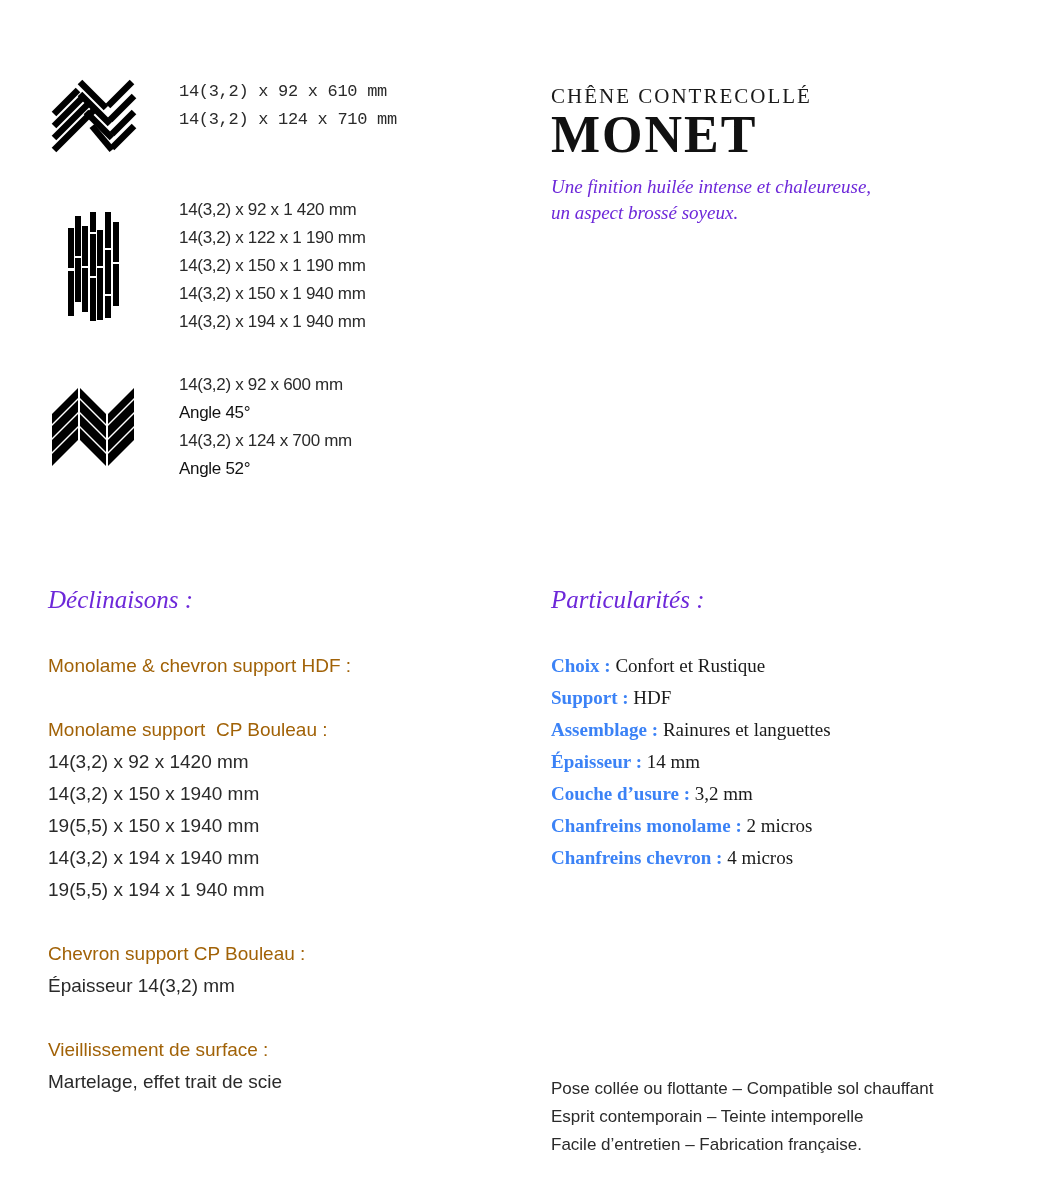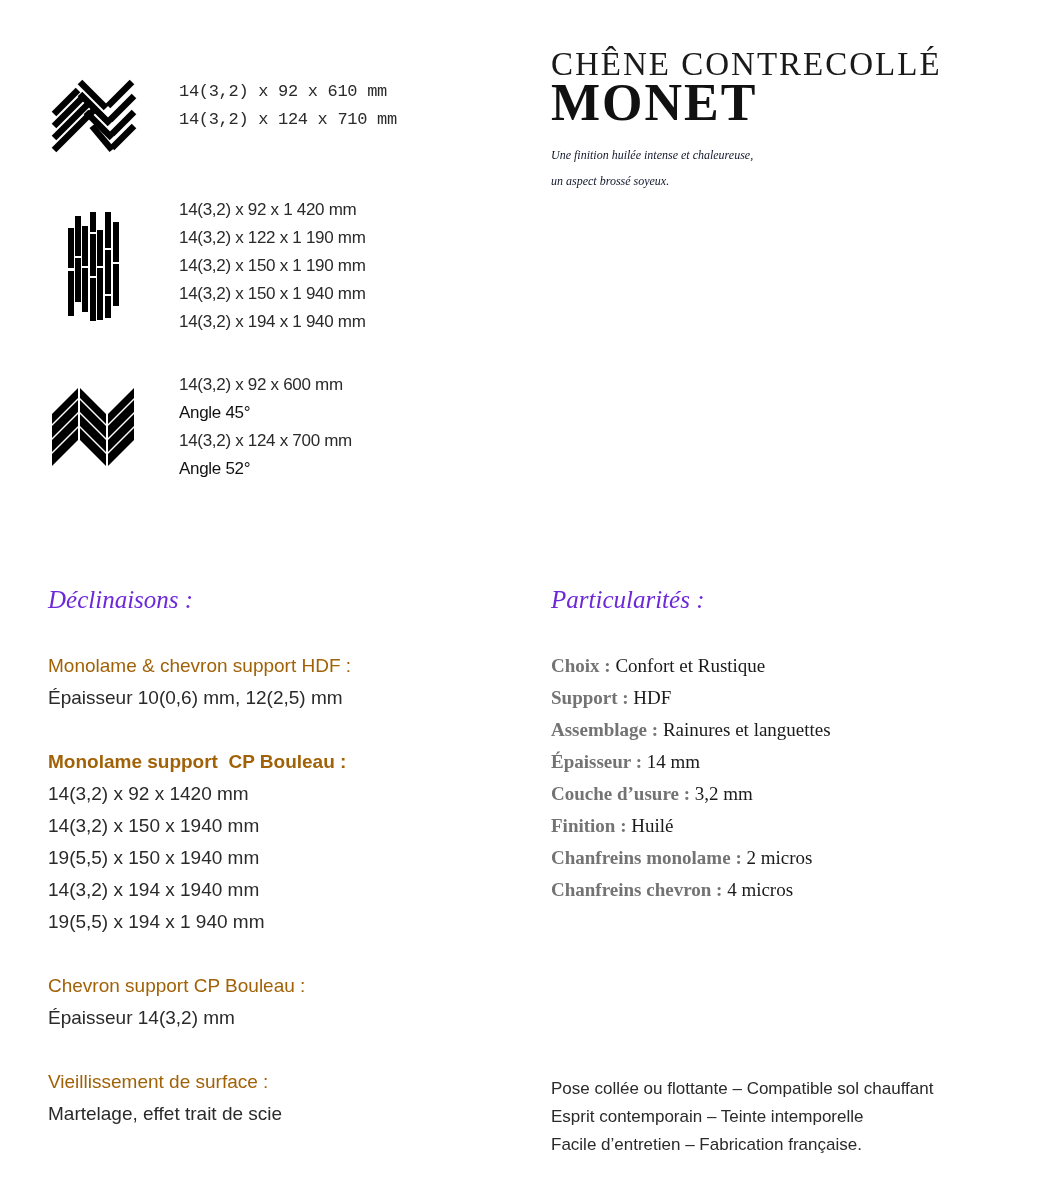--- a/index.html
+++ b/index.html
@@ -7,33 +7,33 @@
   .sans { font-family: "Liberation Sans", "DejaVu Sans", sans-serif; }
   .serif { font-family: "Liberation Serif", "DejaVu Serif", serif; }
 
   .formats { position: absolute; left: 48px; top: 0; width: 440px; }
   .format-block { position: absolute; left: 0; }
   .format-icon { position: absolute; left: 0; }
   .format-lines { position: absolute; left: 131px; font-size: 17px; line-height: 28px; color: #2a2a2a; letter-spacing: -0.3px; white-space: nowrap; }
   .format-lines .angle { color: #111; }
 
   .title-block { position: absolute; left: 551px; top: 48px; width: 460px; }
-  .supertitle { font-size: 33px; letter-spacing: 2px; line-height: 32px; color: #1a1a1a; font-weight: normal; }
+  .supertitle { font-size: 21px; letter-spacing: 2px; line-height: 32px; color: #1a1a1a; font-weight: normal; margin-top: 32px; }
   .maintitle { font-size: 52px; letter-spacing: 2px; line-height: 50px; margin-top: -2px; color: #111; font-weight: bold; }
-  .tagline { font-style: italic; font-size: 12px; line-height: 26px; margin-top: 14px; color: #0f172a; }
+  .tagline { font-style: italic; font-size: 19px; line-height: 26px; margin-top: 14px; color: #6d28d9; }
 
   .section-heading { position: absolute; font-style: italic; font-size: 25px; color: #6d28d9; font-weight: normal; margin: 0; }
 
   .declinaisons { position: absolute; left: 48px; top: 650px; width: 460px; font-size: 19px; line-height: 32px; }
   .decl-group { margin-bottom: 32px; }
   .decl-title { color: #a16207; }
   .decl-line { color: #2a2a2a; }
 
   .particularites { position: absolute; left: 551px; top: 650px; width: 460px; font-size: 19px; line-height: 32px; color: #1a1a1a; }
-  .part-row b { font-weight: bold; color: #737373; }
+  .part-row b { font-weight: bold; color: #3b82f6; }
 
   .footer-notes { position: absolute; left: 551px; top: 1075px; font-size: 17px; line-height: 28px; color: #2a2a2a; white-space: nowrap; }
 </style>
 </head>
 <body>
 
 <div class="formats sans">
 
   <div class="format-block" style="top:74px;">
     <svg class="format-icon" width="88" height="82" viewBox="0 0 88 82" style="left:2px;top:2px;">
@@ -126,24 +126,23 @@
   <div class="tagline">
     <div>Une finition huilée intense et chaleureuse,</div>
     <div>un aspect brossé soyeux.</div>
   </div>
 </div>
 
 <h2 class="section-heading serif" style="left:48px; top:586px;">Déclinaisons :</h2>
 <div class="declinaisons sans">
   <div class="decl-group">
     <div class="decl-title">Monolame &amp; chevron support HDF :</div>
-    <div class="decl-line">Épaisseur 10(0,6) mm, 12(2,5) mm</div>
   </div>
   <div class="decl-group">
-    <div class="decl-title" style="white-space:pre;font-weight:bold;">Monolame support  CP Bouleau :</div>
+    <div class="decl-title" style="white-space:pre;">Monolame support  CP Bouleau :</div>
     <div class="decl-line">14(3,2) x 92 x 1420 mm</div>
     <div class="decl-line">14(3,2) x 150 x 1940 mm</div>
     <div class="decl-line">19(5,5) x 150 x 1940 mm</div>
     <div class="decl-line">14(3,2) x 194 x 1940 mm</div>
     <div class="decl-line">19(5,5) x 194 x 1 940 mm</div>
   </div>
   <div class="decl-group">
     <div class="decl-title">Chevron support CP Bouleau :</div>
     <div class="decl-line">Épaisseur 14(3,2) mm</div>
   </div>
@@ -153,21 +152,20 @@
   </div>
 </div>
 
 <h2 class="section-heading serif" style="left:551px; top:586px;">Particularités :</h2>
 <div class="particularites serif">
   <div class="part-row"><b>Choix :</b> <span>Confort et Rustique</span></div>
   <div class="part-row"><b>Support :</b> <span>HDF</span></div>
   <div class="part-row"><b>Assemblage :</b> <span>Rainures et languettes</span></div>
   <div class="part-row"><b>Épaisseur :</b> <span>14 mm</span></div>
   <div class="part-row"><b>Couche d’usure :</b> <span>3,2 mm</span></div>
-  <div class="part-row"><b>Finition :</b> <span>Huilé</span></div>
   <div class="part-row"><b>Chanfreins monolame :</b> <span>2 micros</span></div>
   <div class="part-row"><b>Chanfreins chevron :</b> <span>4 micros</span></div>
 </div>
 
 <div class="footer-notes sans">
   <div>Pose collée ou flottante – Compatible sol chauffant</div>
   <div>Esprit contemporain – Teinte intemporelle</div>
   <div>Facile d’entretien – Fabrication française.</div>
 </div>
 

